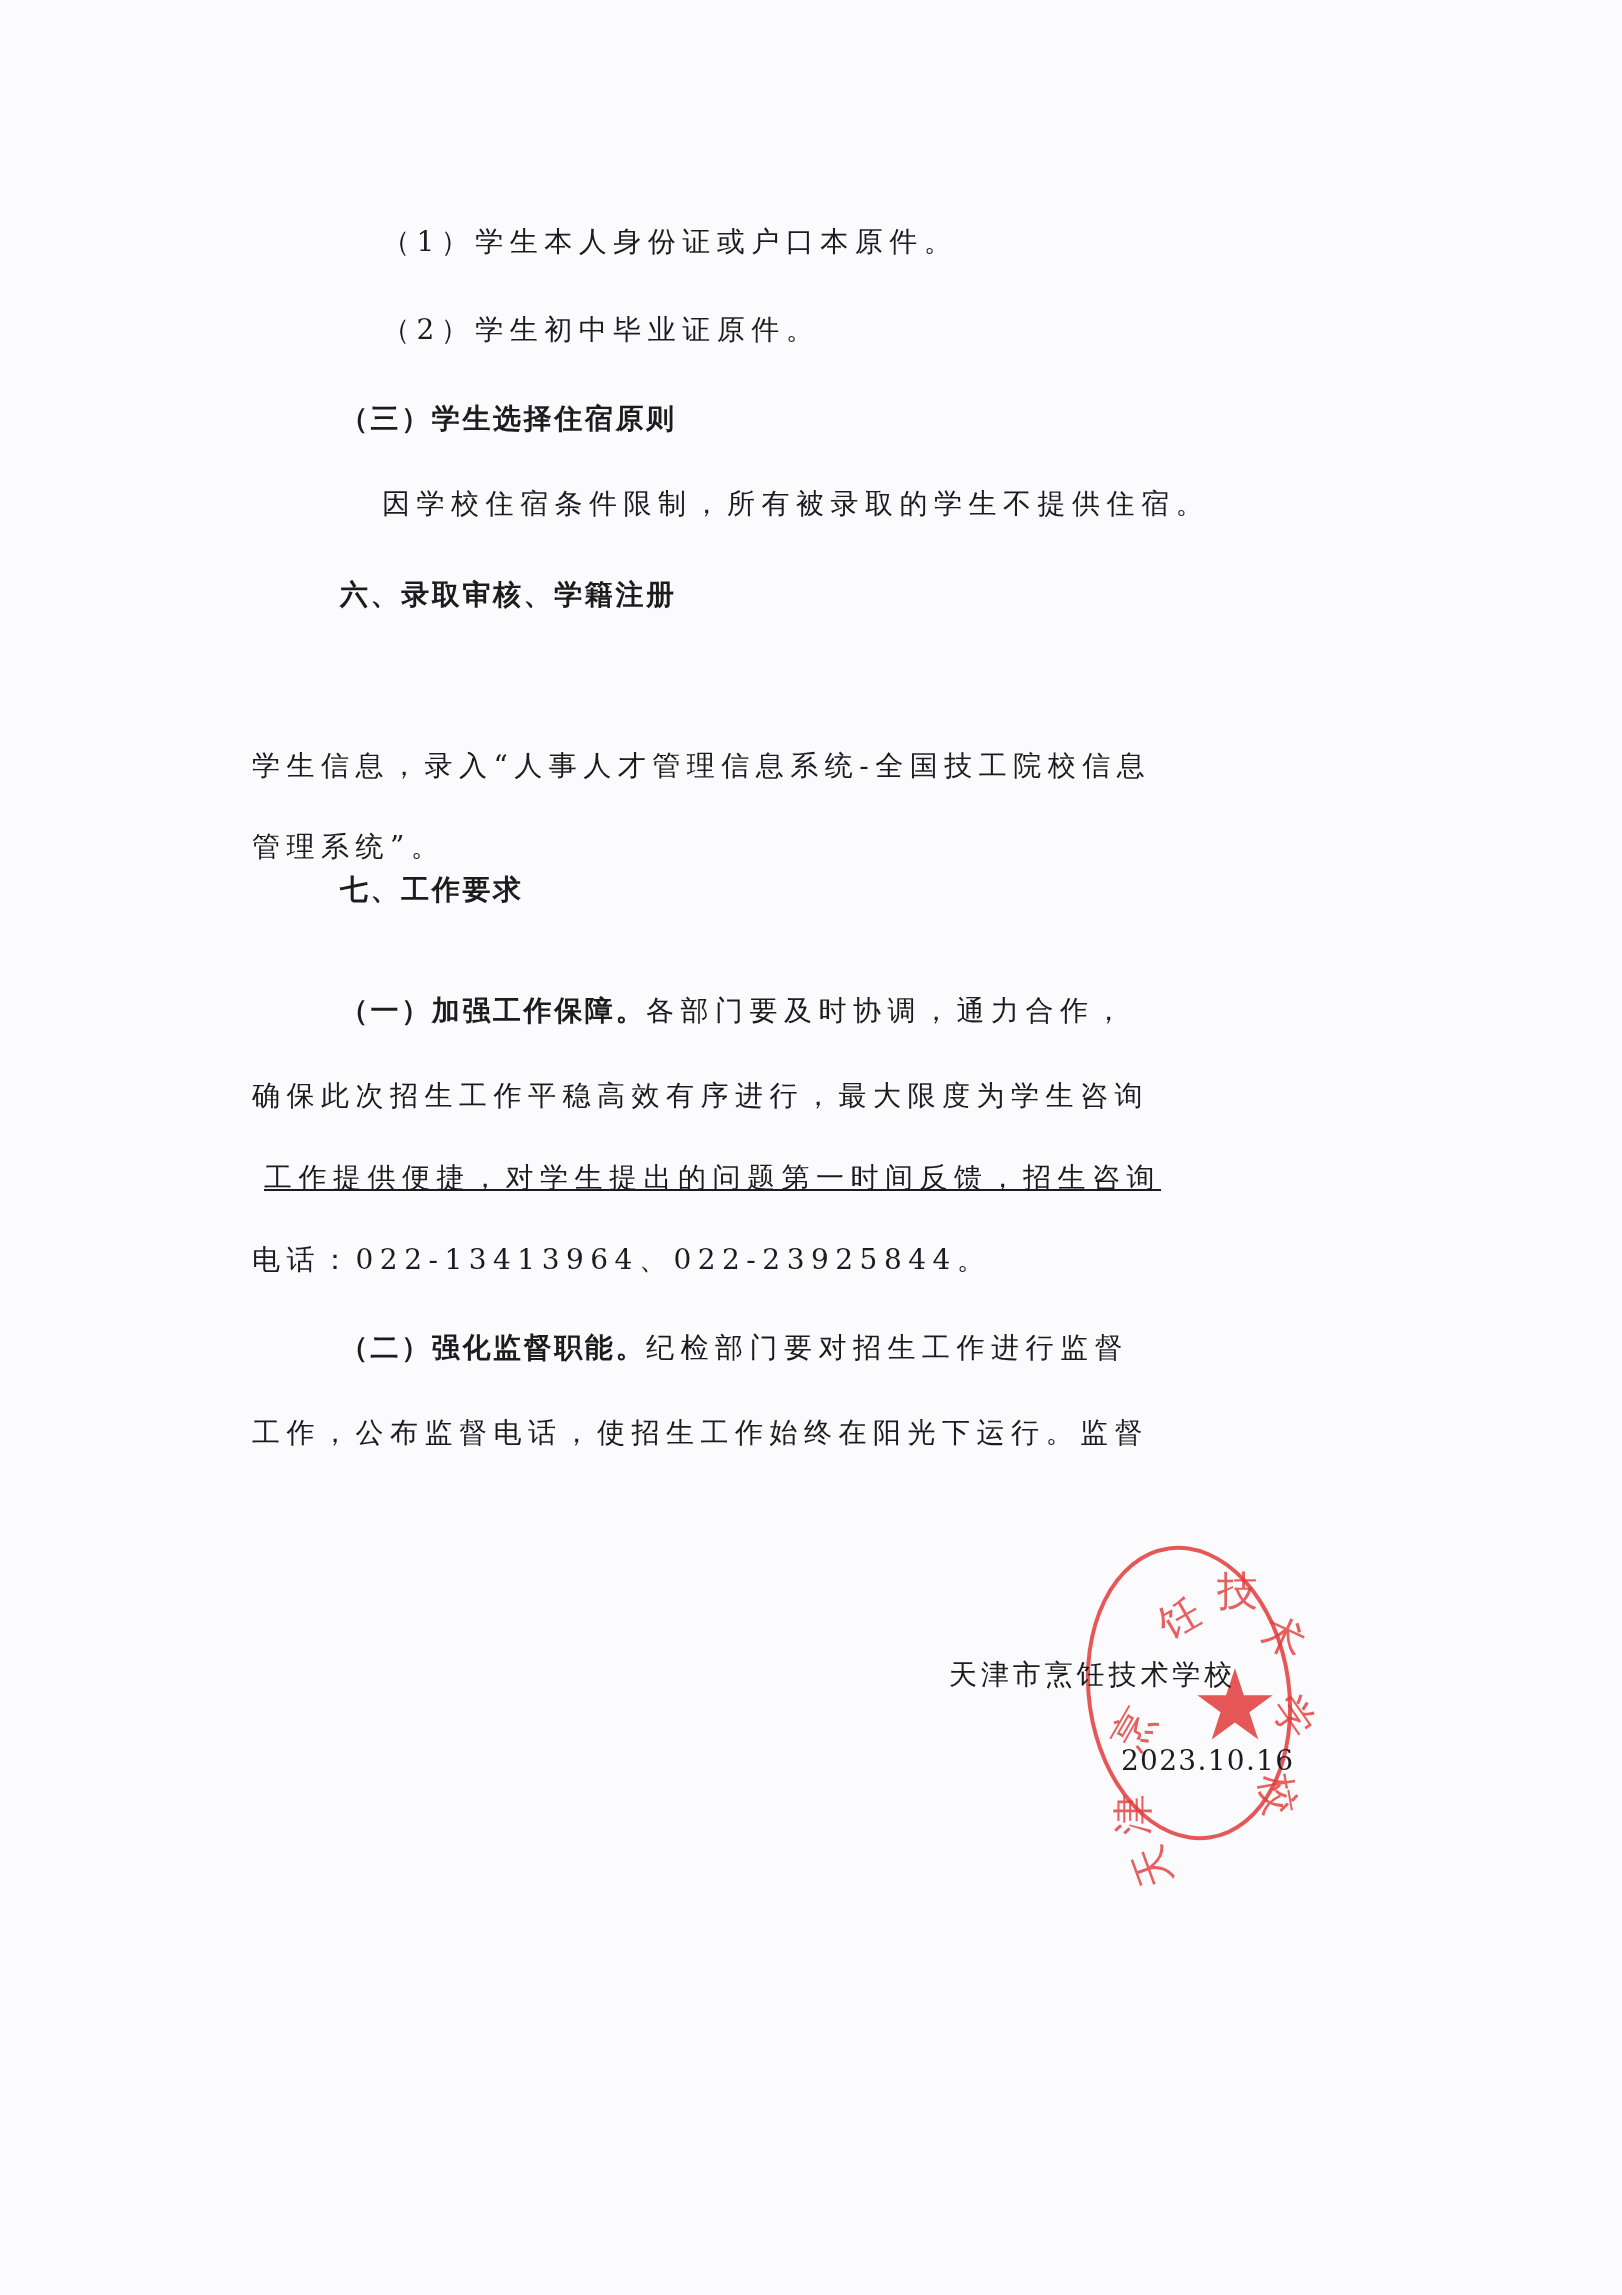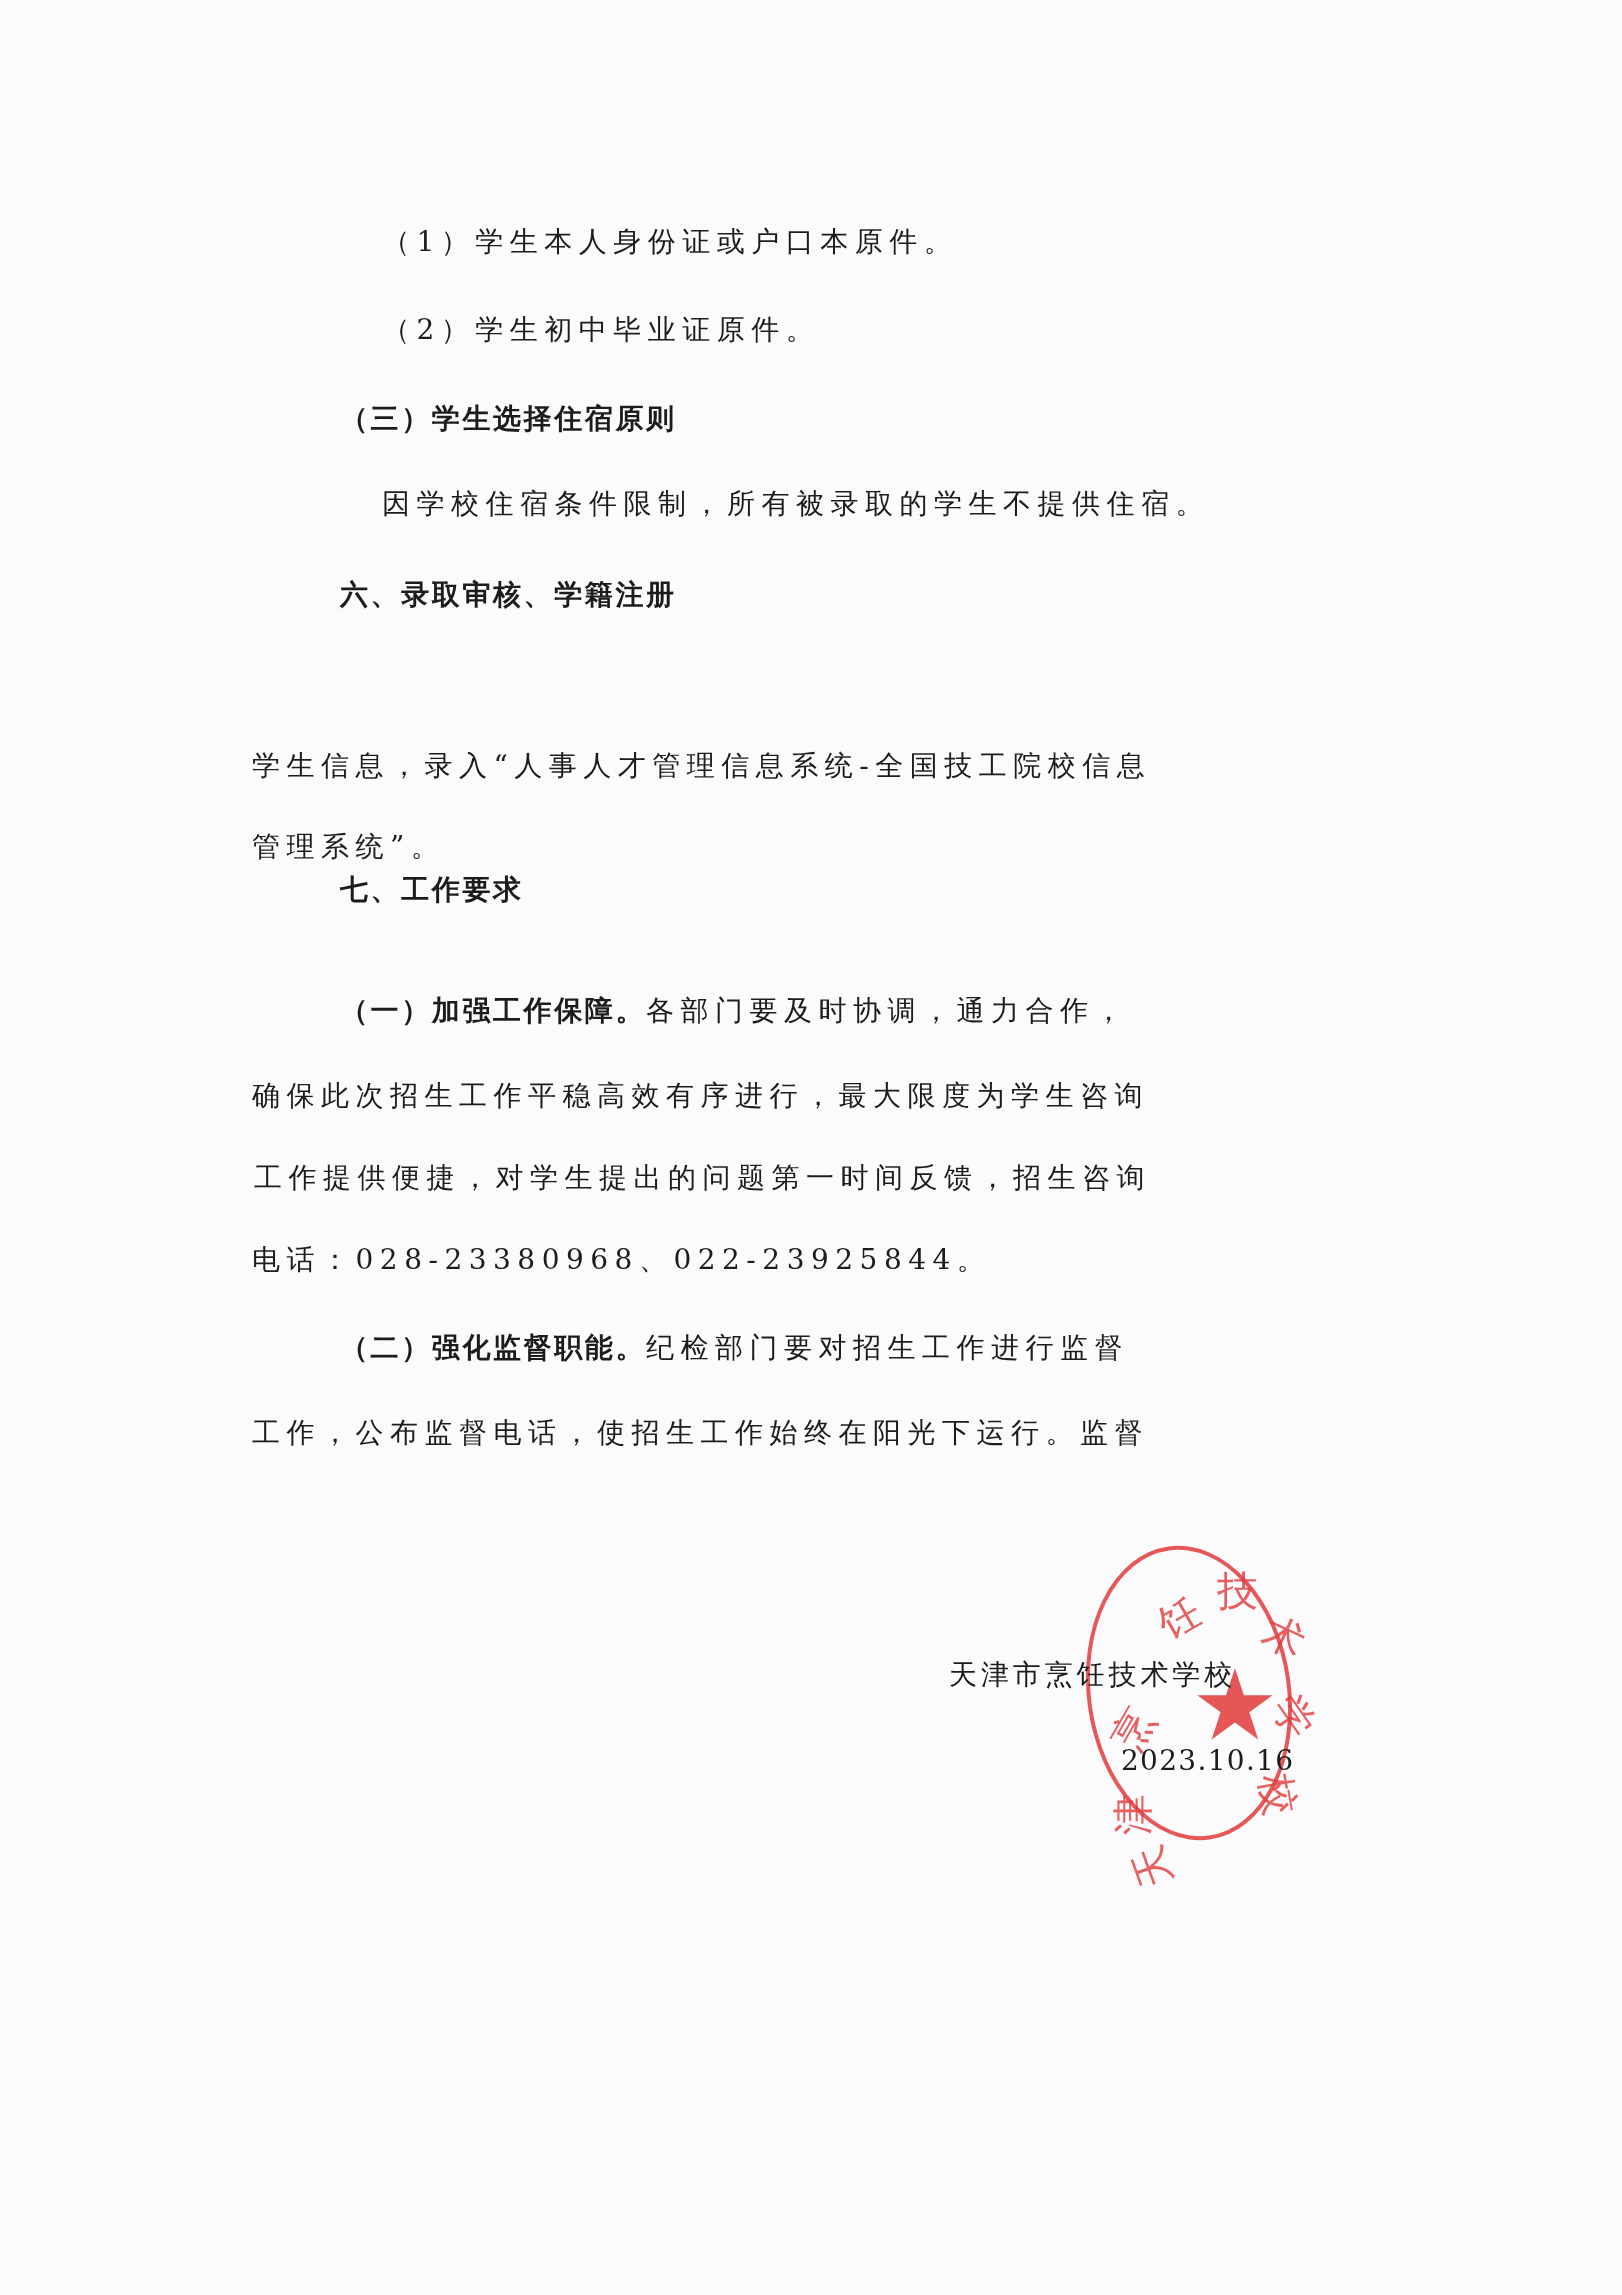--- a/index.html
+++ b/index.html
@@ -49,22 +49,22 @@
 
   <div class="line bold" style="left:340px; top:569px;">六、录取审核、学籍注册</div>
   <div class="line" style="left:252px; top:740px;">学生信息，录入“人事人才管理信息系统-全国技工院校信息</div>
   <div class="line" style="left:252px; top:821px;">管理系统”。</div>
 
   <div class="line bold" style="left:340px; top:864px;">七、工作要求</div>
   <div class="line" style="left:340px; top:985px;">
     <span class="bold">（一）加强工作保障。</span><span>各部门要及时协调，通力合作，</span>
   </div>
   <div class="line" style="left:252px; top:1070px;font-family:Liberation Serif, serif;">确保此次招生工作平稳高效有序进行，最大限度为学生咨询</div>
-  <div class="line" style="left:254px; top:1152px;">工作提供便捷，对学生提出的问题第一时间反馈，招生咨询</div>
-  <div class="line" style="left:252px; top:1234px;">电话：028-23380968、022-23925844。</div>
+  <div class="line" style="left:264px; top:1152px;text-decoration:underline;">工作提供便捷，对学生提出的问题第一时间反馈，招生咨询</div>
+  <div class="line" style="left:252px; top:1234px;">电话：022-13413964、022-23925844。</div>
 
   <div class="line" style="left:340px; top:1322px;">
     <span class="bold">（二）强化监督职能。</span><span>纪检部门要对招生工作进行监督</span>
   </div>
   <div class="line" style="left:252px; top:1407px;">工作，公布监督电话，使招生工作始终在阳光下运行。监督</div>
 
   <div class="seal"></div>
   <div class="seal-star">★</div>
   <span class="seal-text" style="left:1113px; top:1702px; transform:rotate(-60deg);">烹</span>
   <span class="seal-text" style="left:1159px; top:1591px; transform:rotate(-30deg);">饪</span>

